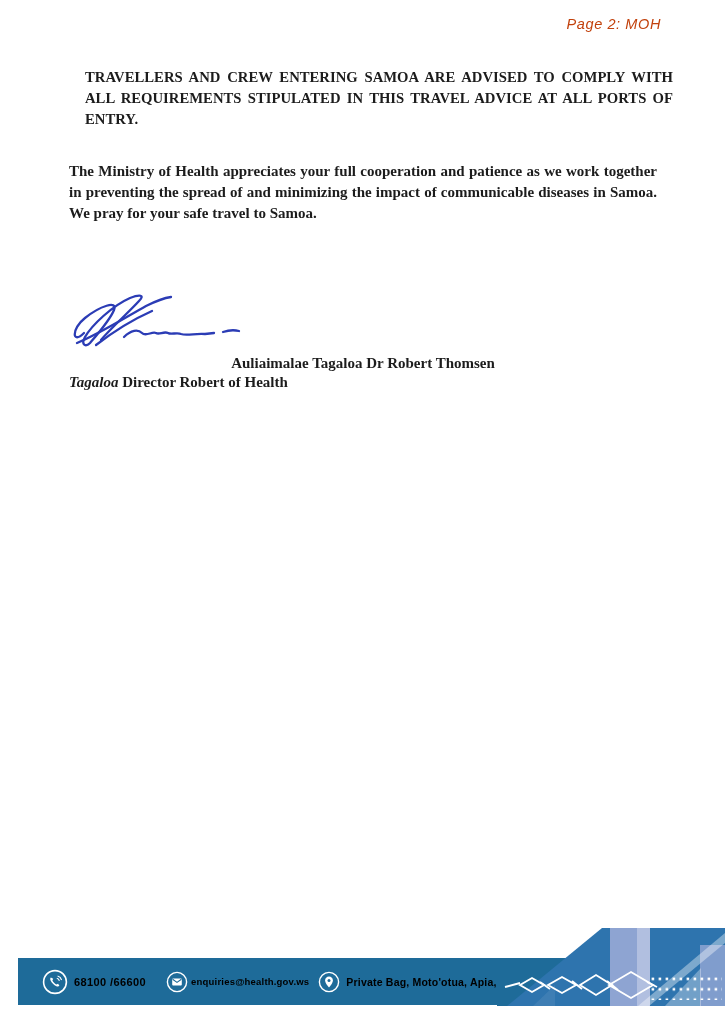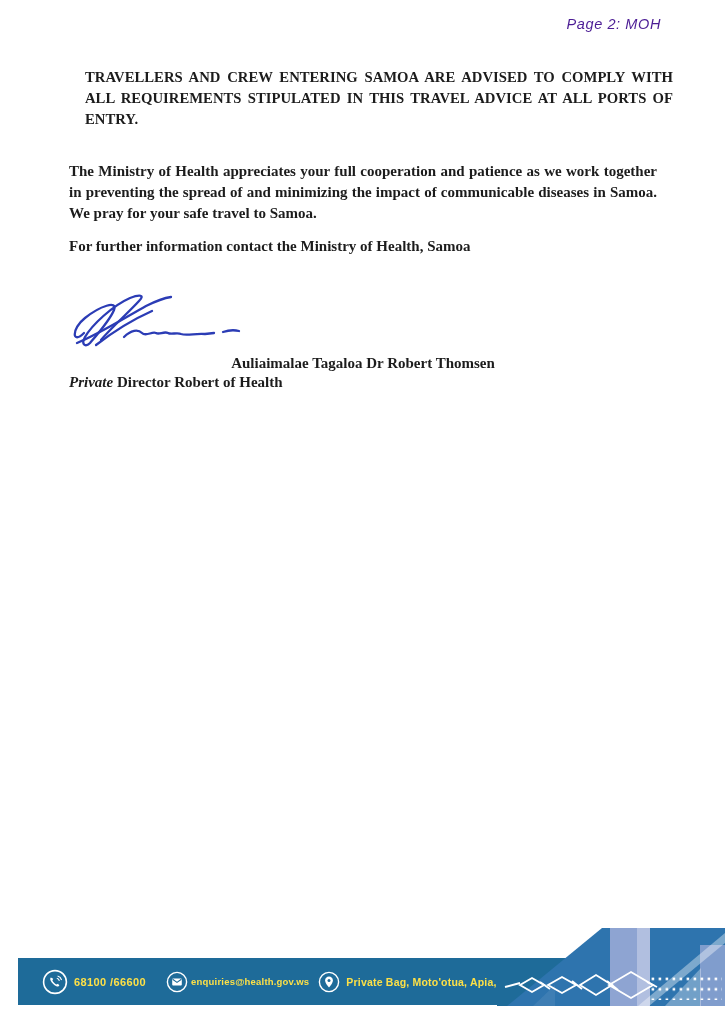--- a/index.html
+++ b/index.html
@@ -8,21 +8,21 @@
     position:relative;
     background:#ffffff;
     font-family:"Liberation Serif", serif;
     color:#1c1c1c;
     overflow:hidden;
   }
   .page-label {
     position:absolute; top:16px; right:64px;
     font-family:"Liberation Sans", sans-serif;
     font-style:italic; font-size:14.5px; letter-spacing:.6px;
-    color:#4c1d95;
+    color:#c2410c;
   }
   .doc-block { position:absolute; left:69px; width:588px;font-weight:bold; }
   .heading {
     top:67px;
     font-weight:bold; font-size:14.7px; line-height:21px;
     text-align:justify;
     margin-left:16px;
   }
   .paragraph {
     top:161px;
@@ -38,21 +38,21 @@
   .sig-title { top:373px; font-size:15px; line-height:19px; font-weight:bold; }
   .sig-title .em { font-style:italic; font-weight:bold; }
 
   
   .footer-bar {
     position:absolute; left:18px; top:958px; width:480px; height:47px;
     background:#1e6b99;
     display:flex; align-items:center;
     padding-left:24px;
     font-family:"Liberation Sans", sans-serif;
-    color:#fde047; font-weight:bold;
+    color:#000000; font-weight:bold;
     white-space:nowrap;
   }
   .f-item { display:flex; align-items:center; }
   .f-item .ic { flex:0 0 auto; display:block; }
   .f-phone   { font-size:11px;  letter-spacing:.4px; margin-left:6px; }
   .f-email   { font-size:9.5px; letter-spacing:.2px; margin-left:3px; }
   .f-address { font-size:10.5px; letter-spacing:.2px; margin-left:6px; }
   .gap-a { margin-left:20px; }
   .gap-b { margin-left:9px; }
   .footer-art { position:absolute; left:497px; top:925px; width:228px; height:81px; }
@@ -60,37 +60,36 @@
 </head>
 <body>
 
 <div class="page-label">Page 2: MOH</div>
 
 <div class="doc-block heading">TRAVELLERS AND CREW ENTERING SAMOA ARE ADVISED TO COMPLY WITH ALL REQUIREMENTS STIPULATED IN THIS TRAVEL ADVICE AT ALL PORTS OF ENTRY.</div>
 
 <div class="doc-block paragraph">The Ministry of Health appreciates your full cooperation and patience as we work together in preventing the spread of and minimizing the impact of communicable diseases in Samoa. We pray for your safe travel to Samoa.</div>
 
 <div class="doc-block contact">
-  <div>For further information contact the Ministry of Health, Samoa</div>
 </div>
 
 <div class="signature-wrap">
   <svg width="190" height="64" viewBox="0 0 190 64">
     <g stroke="#2b3cb5" stroke-width="2.3" fill="none" stroke-linecap="round" stroke-linejoin="round">
       <path d="M16,42 C4,54 3,38 17,27 C32,15 50,9 46,19 C42,29 28,45 22,52 C17,57 13,53 17,46 C24,34 44,15 62,7 C72,3 77,4 71,10 C61,21 41,39 33,49"></path>
       <path d="M9,52 C31,43 55,28 78,15 C88,10 96,7 103,6"></path>
       <path d="M28,54 C45,41 66,28 84,20"></path>
       <path d="M56,46 C63,39 70,38 74,42 C78,46 84,40 88,42 C91,44 96,40 100,42 C103,44 109,41 113,43 C119,45 128,42 137,43 L146,42"></path>
       <path d="M155,41 C161,39 167,39 171,40"></path>
     </g>
   </svg>
 </div>
 
 <div class="doc-block sig-name">Auliaimalae Tagaloa Dr Robert Thomsen</div>
-<div class="doc-block sig-title"><span class="em">Private</span> <span>Director Robert of Health</span></div>
+<div class="doc-block sig-title"><span class="em">Tagaloa</span> <span>Director Robert of Health</span></div>
 
 <div class="footer-bar">
   <div class="f-item">
     <svg class="ic" width="26" height="26" viewBox="0 0 26 26">
       <circle cx="13" cy="13" r="11.4" stroke="#ffffff" stroke-width="1.6" fill="none"></circle>
       <path d="M8.9,8.6 C8.1,9.3 8.1,10.4 8.6,11.6 C9.6,13.9 12,16.2 14.4,17.2 C15.6,17.7 16.7,17.6 17.4,16.8 L16.1,14.8 L14.3,15.5 C12.7,14.6 11.3,13.2 10.4,11.6 L11.2,9.8 Z" fill="#ffffff"></path>
       <path d="M14.8,9.2 a3.6,3.6 0 0 1 2.6,2.6" stroke="#ffffff" stroke-width="1.1" fill="none"></path>
       <path d="M15.6,7 a6,6 0 0 1 4,4" stroke="#ffffff" stroke-width="1.1" fill="none"></path>
     </svg>
     <span class="f-phone">68100 /66600</span>

